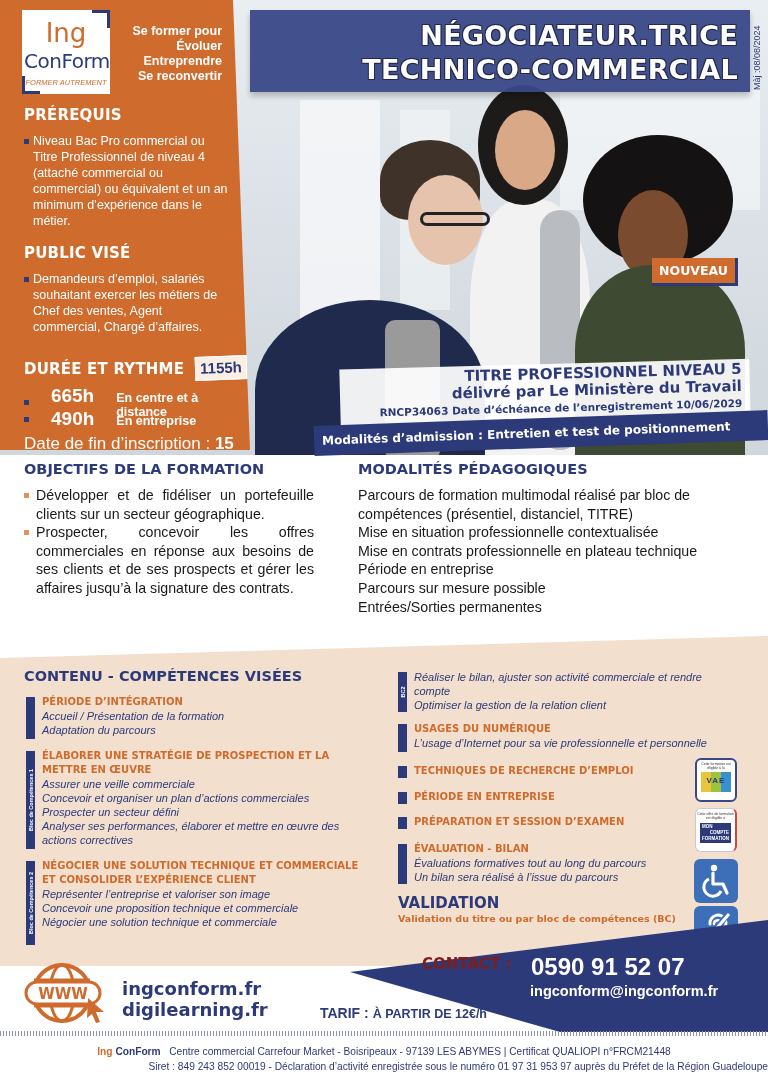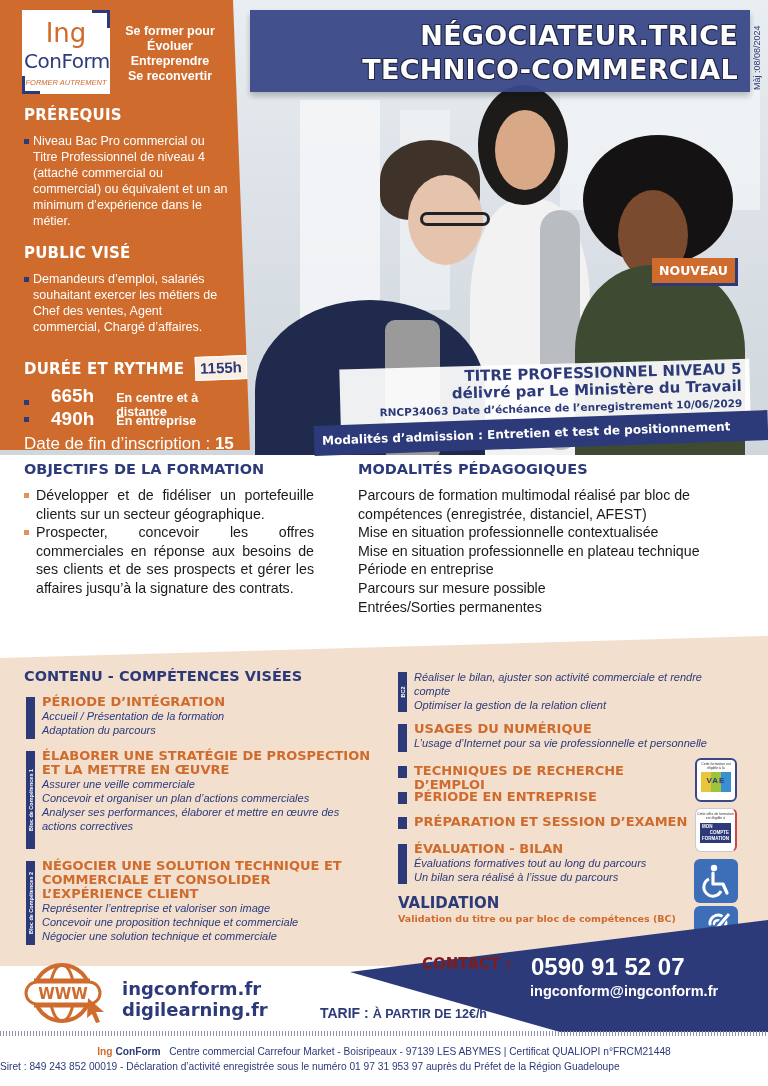--- a/index.html
+++ b/index.html
@@ -28,21 +28,21 @@
     position: absolute; left: 22px; top: 10px; width: 88px; height: 84px;
     background: #fff; border: 2px solid #fff;
   }
   #logo .corner-tl { position:absolute; left:-2px; bottom:-2px; width:18px; height:18px; border-left:3px solid #2c3a7a; border-bottom:3px solid #2c3a7a; }
   #logo .corner-br { position:absolute; right:-2px; top:-2px; width:18px; height:18px; border-right:3px solid #2c3a7a; border-top:3px solid #2c3a7a; }
   #logo .l1 { position:absolute; left:0; right:0; top:6px; text-align:center; font-size:26px; color:#cf6b2c; font-family:"DejaVu Sans", sans-serif; }
   #logo .l2 { position:absolute; left:0; right:0; top:37px; text-align:center; font-size:20px; color:#2c3a7a; font-family:"DejaVu Sans", sans-serif; letter-spacing:-0.5px; }
   #logo .l3 { position:absolute; left:0; right:0; top:66px; text-align:center; font-size:7.5px; color:#cf6b2c; font-style: italic; }
 
   #tagline {
-    position: absolute; left: 118px; top: 24px; width: 104px; text-align: center;
+    position: absolute; left: 118px; top: 24px; width: 104px; text-align: right;
     font-weight: bold; font-size: 12.5px; line-height: 15px; color: #fff;
   }
   .lp-h { position: absolute; left: 24px; font-family: "DejaVu Sans", sans-serif; font-weight: bold; font-size: 15px; color: #fff; letter-spacing: .2px; }
   .lp-body { position: absolute; left: 24px; width: 206px; font-size: 12.5px; line-height: 16px; color: #fff; }
   .lp-body .bullet { display:inline-block; width:5px; height:5px; background:#2c3a7a; margin-right:4px; vertical-align: middle; }
   .lp-body p { text-indent: 0; padding-left: 9px; position: relative; }
   .lp-body p .bullet { position:absolute; left:0; top:6px; }
 
   #total-hours {
     position: absolute; left: 195px; top: 356px; width: 52px; height: 24px;
@@ -107,21 +107,21 @@
   
   #peach {
     position:absolute; left:0; top:636px; width:768px; height:330px; background:#f3dfce;
     clip-path: polygon(0 22px, 768px 0, 768px 330px, 0 330px);
   }
   #contenu-h { position:absolute; left:24px; top:668px; font-family:"DejaVu Sans", sans-serif; font-weight:bold; font-size:14.5px; color:#2c3a7a; }
 
   .blk { position:absolute; }
   .blk .bar { position:absolute; left:0; top:2px; width:9px; background:#2c3a7a; }
   .blk .bar .vt { position:absolute; left:50%; top:50%; transform: translate(-50%,-50%) rotate(-90deg); font-size:5.5px; color:#fff; font-weight:bold; white-space:nowrap; }
-  .blk .bt { padding-left:16px; font-family:"DejaVu Sans", sans-serif; font-weight:bold; font-size:13px; color:#cf6b2c; line-height:14px; }
+  .blk .bt { padding-left:16px; font-family:"DejaVu Sans", sans-serif; font-weight:bold; font-size:10px; color:#cf6b2c; line-height:14px; }
   .blk .bi { padding-left:16px; font-style:italic; font-size:11px; color:#2c3a7a; line-height:14px; }
 
   .icon-badge { position:absolute; border-radius:6px; }
 
   
   #validation-h { position:absolute; left:398px; top:894px; font-family:"DejaVu Sans", sans-serif; font-weight:bold; font-size:15px; color:#2c3a7a; }
   #validation-t { position:absolute; left:398px; top:913px; font-family:"DejaVu Sans", sans-serif; font-weight:bold; font-size:9.5px; color:#cf6b2c; }
 
   
   #navy-wedge {
@@ -136,21 +136,21 @@
   #tarif { position:absolute; left:320px; top:1005px; color:#2c3a7a; font-weight:bold; font-size:14px; }
   #tarif small { font-size:12.5px; }
 
   #dash-line {
     position:absolute; left:0; top:1031px; width:768px; height:5px;
     background: repeating-linear-gradient(90deg, #8d93ad 0 1px, transparent 1px 3px);
   }
   #footer1 { position:absolute; left:0; top:1046px; width:768px; text-align:center; font-size:10.2px; color:#2c3a7a; }
   #footer1 .o { color:#cf6b2c; font-weight:bold; }
   #footer1 .n { color:#2c3a7a; font-weight:bold; }
-  #footer2 { position:absolute; left:0; top:1061px; width:768px; text-align:left; font-size:10.2px; color:#2c3a7a; }
+  #footer2 { position:absolute; left:0; top:1061px; width:768px; text-align:right; font-size:10.2px; color:#2c3a7a; }
 </style>
 </head>
 <body>
 
 <div id="hero">
   <div class="photo-bg-window" style="left:300px; top:100px; width:80px; height:230px;"></div>
   <div class="photo-bg-window" style="left:400px; top:110px; width:50px; height:200px; opacity:.6"></div>
   <div class="photo-bg-window" style="left:560px; top:90px; width:200px; height:120px; opacity:.7"></div>
 
   <div class="person" style="left:470px; top:200px; width:120px; height:260px; background:#f2f2f2; border-radius:40% 40% 0 0;"></div>
@@ -232,23 +232,23 @@
 
 <div class="sec-h" style="left:24px; top:461px;">OBJECTIFS DE LA FORMATION</div>
 <ul id="objectifs-list">
   <li>Développer et de fidéliser un portefeuille clients sur un secteur géographique.</li>
   <li>Prospecter, concevoir les offres commerciales en réponse aux besoins de ses clients et de ses prospects et gérer les affaires jusqu’à la signature des contrats.</li>
 </ul>
 
 <div class="sec-h" style="left:358px; top:461px;">MODALITÉS PÉDAGOGIQUES</div>
 <div id="modalites-list">
   <div>Parcours de formation multimodal réalisé par bloc de</div>
-  <div>compétences (enregistrée, distanciel, AFEST)</div>
+  <div>compétences (présentiel, distanciel, TITRE)</div>
   <div>Mise en situation professionnelle contextualisée</div>
-  <div>Mise en situation professionnelle en plateau technique</div>
+  <div>Mise en contrats professionnelle en plateau technique</div>
   <div>Période en entreprise</div>
   <div>Parcours sur mesure possible</div>
   <div>Entrées/Sorties permanentes</div>
 </div>
 
 <div id="peach"></div>
 <div id="contenu-h">CONTENU - COMPÉTENCES VISÉES</div>
 
 <div class="blk" style="left:26px; top:695px; width:340px;">
   <div class="bar" style="height:42px;"></div>
@@ -257,20 +257,21 @@
   <div class="bi">Adaptation du parcours</div>
 </div>
 
 <div class="blk" style="left:26px; top:749px; width:345px;">
   <div class="bar" style="height:98px;">
       <span class="vt">Bloc de Compétences 1</span>
     </div>
   <div class="bt">ÉLABORER UNE STRATÉGIE DE PROSPECTION ET LA METTRE EN ŒUVRE</div>
   <div class="bi">Assurer une veille commerciale</div>
   <div class="bi">Concevoir et organiser un plan d’actions commerciales</div>
+  <div class="bi">Prospecter un secteur défini</div>
   <div class="bi">Analyser ses performances, élaborer et mettre en œuvre des actions correctives</div>
 </div>
 
 <div class="blk" style="left:26px; top:859px; width:345px;">
   <div class="bar" style="height:84px;">
       <span class="vt">Bloc de Compétences 2</span>
     </div>
   <div class="bt">NÉGOCIER UNE SOLUTION TECHNIQUE ET COMMERCIALE ET CONSOLIDER L’EXPÉRIENCE CLIENT</div>
   <div class="bi">Représenter l’entreprise et valoriser son image</div>
   <div class="bi">Concevoir une proposition technique et commerciale</div>

